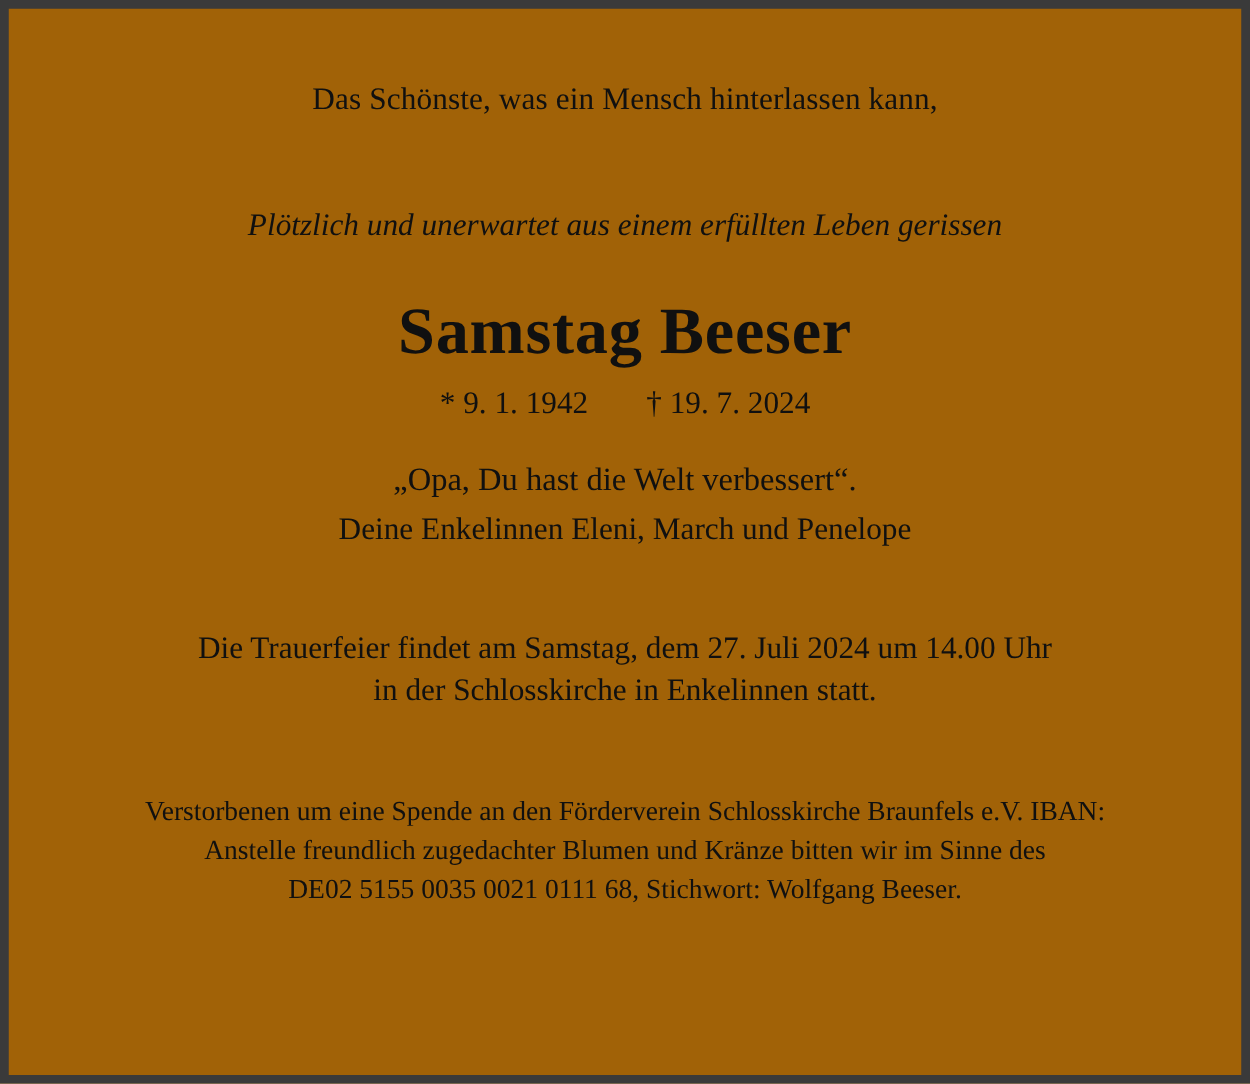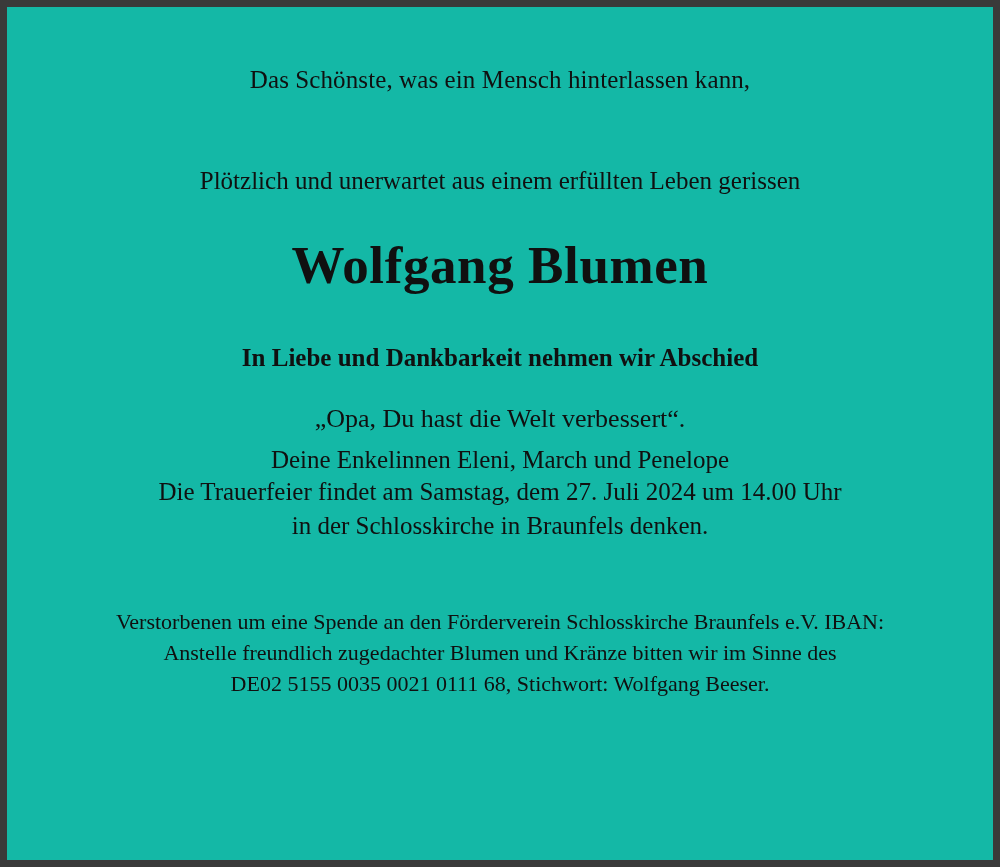--- a/index.html
+++ b/index.html
@@ -13,38 +13,39 @@
     font-family: "Liberation Serif", serif;
     color: #101010;
     overflow: hidden;
   }
   .obituary {
     position: relative;
     box-sizing: border-box;
     width: 1000px;
     height: 867px;
     border: 7px solid #3a3a3a;
-    background: #14b8a6;
+    background: #a16207;
     padding: 44px 60px 0 60px;
     text-align: center;
   }
   .line {
     display: block;
     white-space: pre;
   }
   .verse {
     font-size: 25px;
     line-height: 1.36;
     margin-top: 12px;
     letter-spacing: 0.1px;
   }
   .intro {
     font-size: 25px;
     line-height: 1.3;
     margin-top: 68px;
+    font-style: italic;
   }
   .name {
     font-size: 53px;
     font-weight: bold;
     letter-spacing: 0.6px;
     margin-top: 38px;
     line-height: 1.1;
   }
   .dates {
     font-size: 25px;
@@ -72,50 +73,55 @@
     margin-top: 30px;
     line-height: 1.25;
   }
   .quote-from {
     font-size: 25px;
     margin-top: 8px;
     line-height: 1.25;
   }
   .ceremony {
     font-size: 25px;
+    margin-top: 62px;
     line-height: 1.38;
   }
   .donation {
     font-size: 22px;
     margin-top: 62px;
     line-height: 1.42;
   }
 </style>
 </head>
 <body>
 
 <div class="obituary">
 
   <div class="verse">
     <span class="line">Das Schönste, was ein Mensch hinterlassen kann,</span>
   </div>
 
   <div class="intro">Plötzlich und unerwartet aus einem erfüllten Leben gerissen</div>
 
-  <div class="name">Wolfgang Blumen</div>
+  <div class="name">Samstag Beeser</div>
 
+  <div class="dates">
+    <span>* 9. 1. 1942</span>
+    <span class="sep"></span>
+    <span>† 19. 7. 2024</span>
+  </div>
 
-  <div class="mourners-head">In Liebe und Dankbarkeit nehmen wir Abschied</div>
 
   <div class="quote">„Opa, Du hast die Welt verbessert“.</div>
   <div class="quote-from">Deine Enkelinnen Eleni, March und Penelope</div>
 
   <div class="ceremony">
     <span class="line">Die Trauerfeier findet am Samstag, dem 27. Juli 2024 um 14.00 Uhr</span>
-    <span class="line">in der Schlosskirche in Braunfels denken.</span>
+    <span class="line">in der Schlosskirche in Enkelinnen statt.</span>
   </div>
 
   <div class="donation">
     <span class="line">Verstorbenen um eine Spende an den Förderverein Schlosskirche Braunfels e.V. IBAN:</span>
     <span class="line">Anstelle freundlich zugedachter Blumen und Kränze bitten wir im Sinne des</span>
     <span class="line">DE02 5155 0035 0021 0111 68, Stichwort: Wolfgang Beeser.</span>
   </div>
 
 </div>
 

